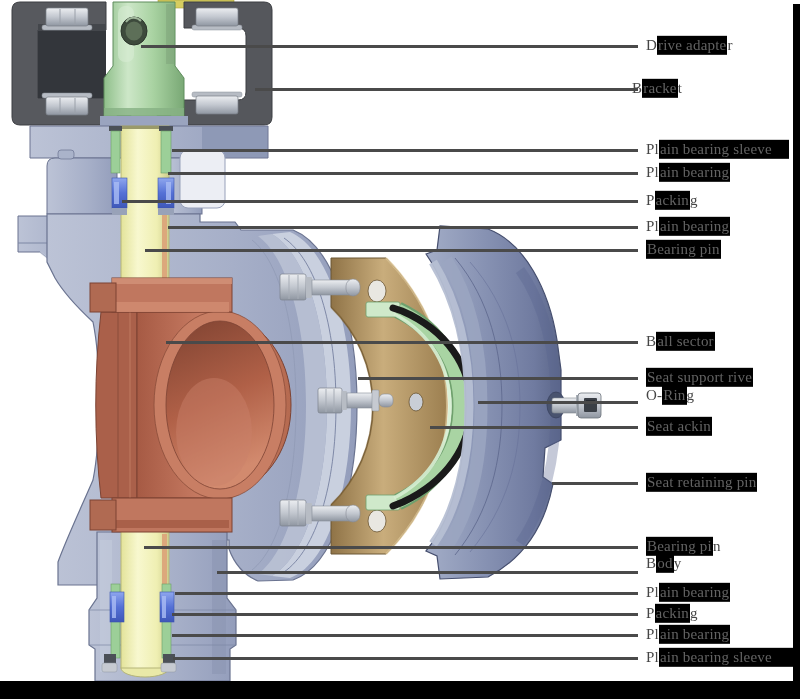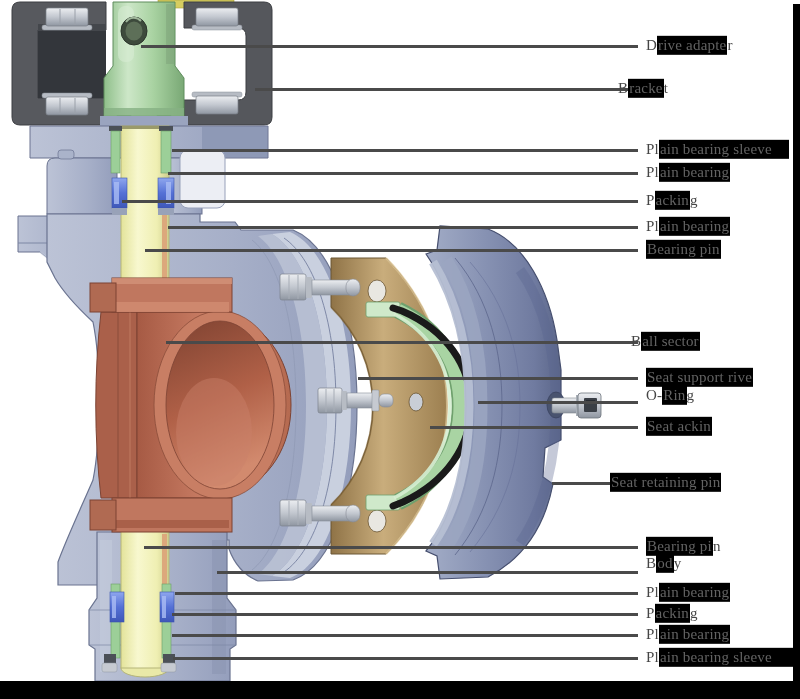--- a/index.html
+++ b/index.html
@@ -259,41 +259,41 @@
     <rect x="578" y="393" width="23" height="25" rx="3" fill="url(#linSilv)" stroke="#6d737c" stroke-width="0.8"></rect>
     <rect x="584" y="398" width="13" height="14" rx="1" fill="#3a3f46"></rect>
     <rect x="586" y="400" width="9" height="3" fill="#262a30"></rect>
   </g>
 </svg>
 
 <div id="callout-layer">
       <div class="leader-line" style="left: 141px; width: 497px; top: 45px;"></div>
       <div class="callout-label" style="left: 646px; top: 46px;"><span>D</span><span class="hl">rive adapte</span><span>r</span></div>
       <div class="leader-line" style="left: 255px; width: 383px; top: 88px;"></div>
-      <div class="callout-label" style="left: 618px; top: 89px; text-align: right;"><span>B</span><span class="hl">racke</span><span>t</span></div>
+      <div class="callout-label" style="left: 632px; top: 89px; text-align: right;"><span>B</span><span class="hl">racke</span><span>t</span></div>
       <div class="leader-line" style="left: 172px; width: 466px; top: 149px;"></div>
       <div class="callout-label" style="left: 646px; top: 150px;"><span>Pl</span><span class="hl">ain bearing sleeve&nbsp;&nbsp;&nbsp;&nbsp;</span></div>
       <div class="leader-line" style="left: 168px; width: 470px; top: 172px;"></div>
       <div class="callout-label" style="left: 646px; top: 173px;"><span>Pl</span><span class="hl">ain bearing</span></div>
       <div class="leader-line" style="left: 122px; width: 516px; top: 200px;"></div>
       <div class="callout-label" style="left: 646px; top: 201px;"><span>P</span><span class="hl">ackin</span><span>g</span></div>
       <div class="leader-line" style="left: 168px; width: 470px; top: 226px;"></div>
       <div class="callout-label" style="left: 646px; top: 227px;"><span>Pl</span><span class="hl">ain bearing</span></div>
       <div class="leader-line" style="left: 145px; width: 493px; top: 249px;"></div>
       <div class="callout-label" style="left: 646px; top: 250px;"><span class="hl">Bearing pin</span></div>
       <div class="leader-line" style="left: 166px; width: 472px; top: 341px;"></div>
-      <div class="callout-label" style="left: 631px; top: 342px;"><span>B</span><span class="hl">all sector</span></div>
+      <div class="callout-label" style="left: 646px; top: 342px;"><span>B</span><span class="hl">all sector</span></div>
       <div class="leader-line" style="left: 358px; width: 280px; top: 377px;"></div>
       <div class="callout-label" style="left: 646px; top: 378px;"><span class="hl">Seat support rive</span></div>
       <div class="leader-line" style="left: 478px; width: 160px; top: 401px;"></div>
       <div class="callout-label" style="left: 646px; top: 396px;"><span>O-</span><span class="hl">Rin</span><span>g</span></div>
       <div class="leader-line" style="left: 430px; width: 208px; top: 426px;"></div>
       <div class="callout-label" style="left: 646px; top: 427px;"><span class="hl">Seat ackin</span></div>
       <div class="leader-line" style="left: 552px; width: 86px; top: 482px;"></div>
-      <div class="callout-label" style="left: 610px; top: 483px;"><span class="hl">Seat retaining pin</span></div>
+      <div class="callout-label" style="left: 646px; top: 483px;"><span class="hl">Seat retaining pin</span></div>
       <div class="leader-line" style="left: 144px; width: 494px; top: 546px;"></div>
       <div class="callout-label" style="left: 646px; top: 547px;"><span class="hl">Bearing pi</span><span>n</span></div>
       <div class="leader-line" style="left: 217px; width: 421px; top: 571px;"></div>
       <div class="callout-label" style="left: 646px; top: 564px;"><span>B</span><span class="hl">od</span><span>y</span></div>
       <div class="leader-line" style="left: 175px; width: 463px; top: 592px;"></div>
       <div class="callout-label" style="left: 646px; top: 593px;"><span>Pl</span><span class="hl">ain bearing</span></div>
       <div class="leader-line" style="left: 172px; width: 466px; top: 613px;"></div>
       <div class="callout-label" style="left: 646px; top: 614px;"><span>P</span><span class="hl">ackin</span><span>g</span></div>
       <div class="leader-line" style="left: 172px; width: 466px; top: 634px;"></div>
       <div class="callout-label" style="left: 646px; top: 635px;"><span>Pl</span><span class="hl">ain bearing</span></div>

